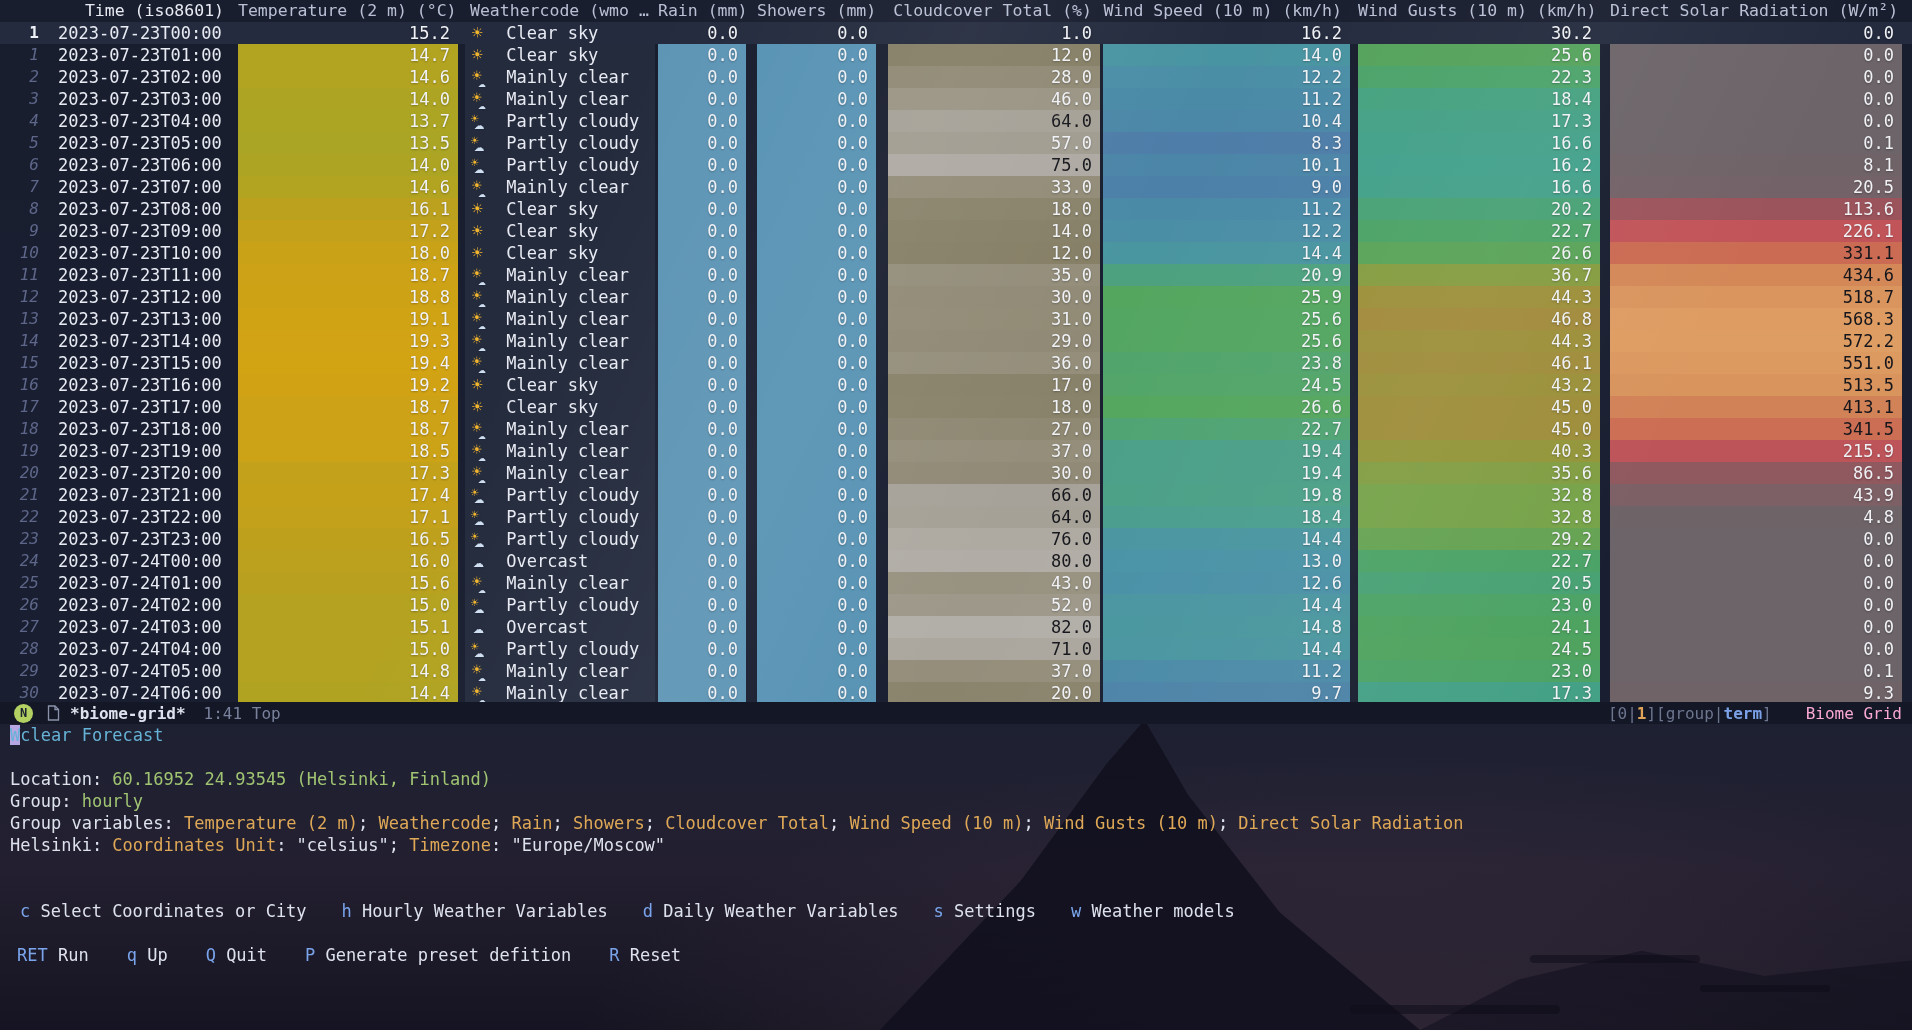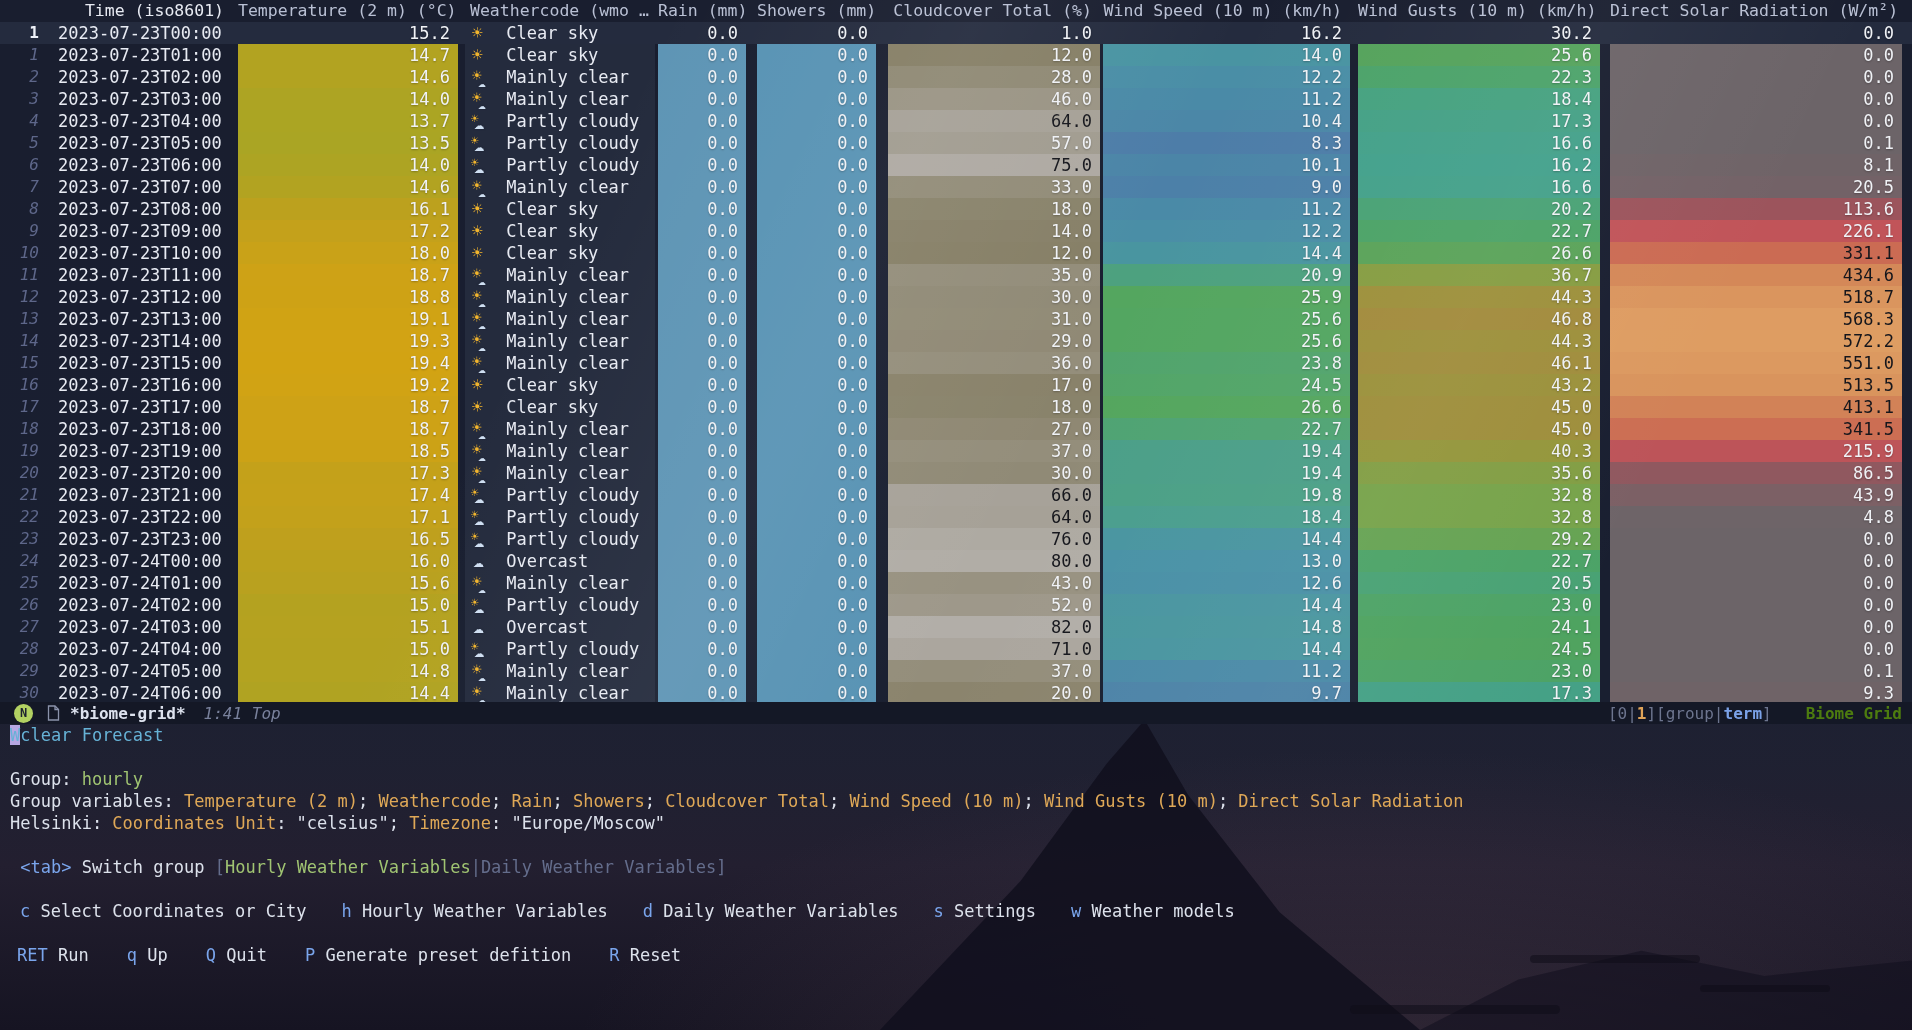--- a/index.html
+++ b/index.html
@@ -57,26 +57,26 @@
   .ic-cloud .cl { font-size:18px; left:3px; top:0; }
 
   
   .modeline { position:absolute; left:0; top:702px; width:1912px; height:22px;
       background:rgba(20,24,38,0.97); display:flex; align-items:center; font-size:16px;
       padding:0 10px 0 14px; }
   .mbadge { width:19px; height:19px; border-radius:50%; background:#b2d162; color:#1d2230;
       font-weight:bold; font-size:12px; display:flex; align-items:center; justify-content:center; margin-right:14px; }
   .mfile { margin-right:10px; display:flex; align-items:center; }
   .mbuf { font-weight:bold; color:#dde2ee; margin-right:18px; }
-  .mpos { color:#79819c;font-style:italic; }
+  .mpos { color:#79819c; }
   .mright { margin-left:auto; display:flex; gap:0; align-items:center; }
   .dim { color:#6d758f; }
   .ws-cur { color:#e0a458; font-weight:bold; }
   .ws-mode { color:#7ba2e8; font-weight:bold; }
-  .mmode { color:#4d7c0f; font-weight:bold; margin-left:34px; }
+  .mmode { color:#f9a8d4; font-weight:normal; margin-left:34px; }
 
   
   .echo { position:absolute; left:0; top:724px; width:1912px; }
   .eline { height:22px; line-height:22px; white-space:pre; padding-left:10px; }
   .cursor { background:#b6a7e3; color:#20243a; }
   .cyan { color:#66b2d6; }
   .green { color:#a0c472; }
   .orange { color:#dfa857; }
   .white { color:#dde2ec; }
   .gray { color:#646d8c; }
@@ -159,22 +159,22 @@
       <span class="dim">][group|</span>
       <span class="ws-mode">term</span>
       <span class="dim">]</span>
     <span class="mmode">Biome Grid</span>
   </span>
 </div>
 
 <div class="echo">
   <div class="eline"><span class="cyan cursor" id="title-cursor">W</span><span class="cyan" id="title-rest">clear Forecast</span></div>
   <div class="eline"></div>
+  <div class="eline"><span class="white">Location: </span><span class="green">60.16952 24.93545 (Helsinki, Finland)</span></div>
   <div class="eline"><span class="white">Group: </span><span class="green">hourly</span></div>
   <div class="eline"><span class="white">Group variables: </span><span id="group-vars"><span class="orange">Temperature (2 m)</span><span class="white">; </span><span class="orange">Weathercode</span><span class="white">; </span><span class="orange">Rain</span><span class="white">; </span><span class="orange">Showers</span><span class="white">; </span><span class="orange">Cloudcover Total</span><span class="white">; </span><span class="orange">Wind Speed (10 m)</span><span class="white">; </span><span class="orange">Wind Gusts (10 m)</span><span class="white">; </span><span class="orange">Direct Solar Radiation</span></span></div>
   <div class="eline"><span class="white">Helsinki: </span><span id="var-entries"><span class="orange">Coordinates Unit</span><span class="white">: "celsius"</span><span class="white">; </span><span class="orange">Timezone</span><span class="white">: "Europe/Moscow"</span></span></div>
   <div class="eline"></div>
-  <div class="eline"><span> </span><span class="key">&lt;tab&gt;</span><span class="white"> Switch group </span><span class="gray">[</span><span class="green">Hourly Weather Variables</span><span class="gray">|</span><span class="gray">Daily Weather Variables</span><span class="gray">]</span></div>
   <div class="eline"></div>
   <div class="eline sec-items" id="sections-items" style="padding-left:20px;"><span class="item"><span class="key">c</span><span class="white"> Select Coordinates or City</span></span><span class="item"><span class="key">h</span><span class="white"> Hourly Weather Variables</span></span><span class="item"><span class="key">d</span><span class="white"> Daily Weather Variables</span></span><span class="item"><span class="key">s</span><span class="white"> Settings</span></span><span class="item"><span class="key">w</span><span class="white"> Weather models</span></span></div>
   <div class="eline"></div>
   <div class="eline act-items" id="actions-items" style="padding-left:17px;"><span class="item"><span class="key">RET</span><span class="white"> Run</span></span><span class="item"><span class="key">q</span><span class="white"> Up</span></span><span class="item"><span class="key">Q</span><span class="white"> Quit</span></span><span class="item"><span class="key">P</span><span class="white"> Generate preset defition</span></span><span class="item"><span class="key">R</span><span class="white"> Reset</span></span></div>
 </div>
 
 </body></html>

